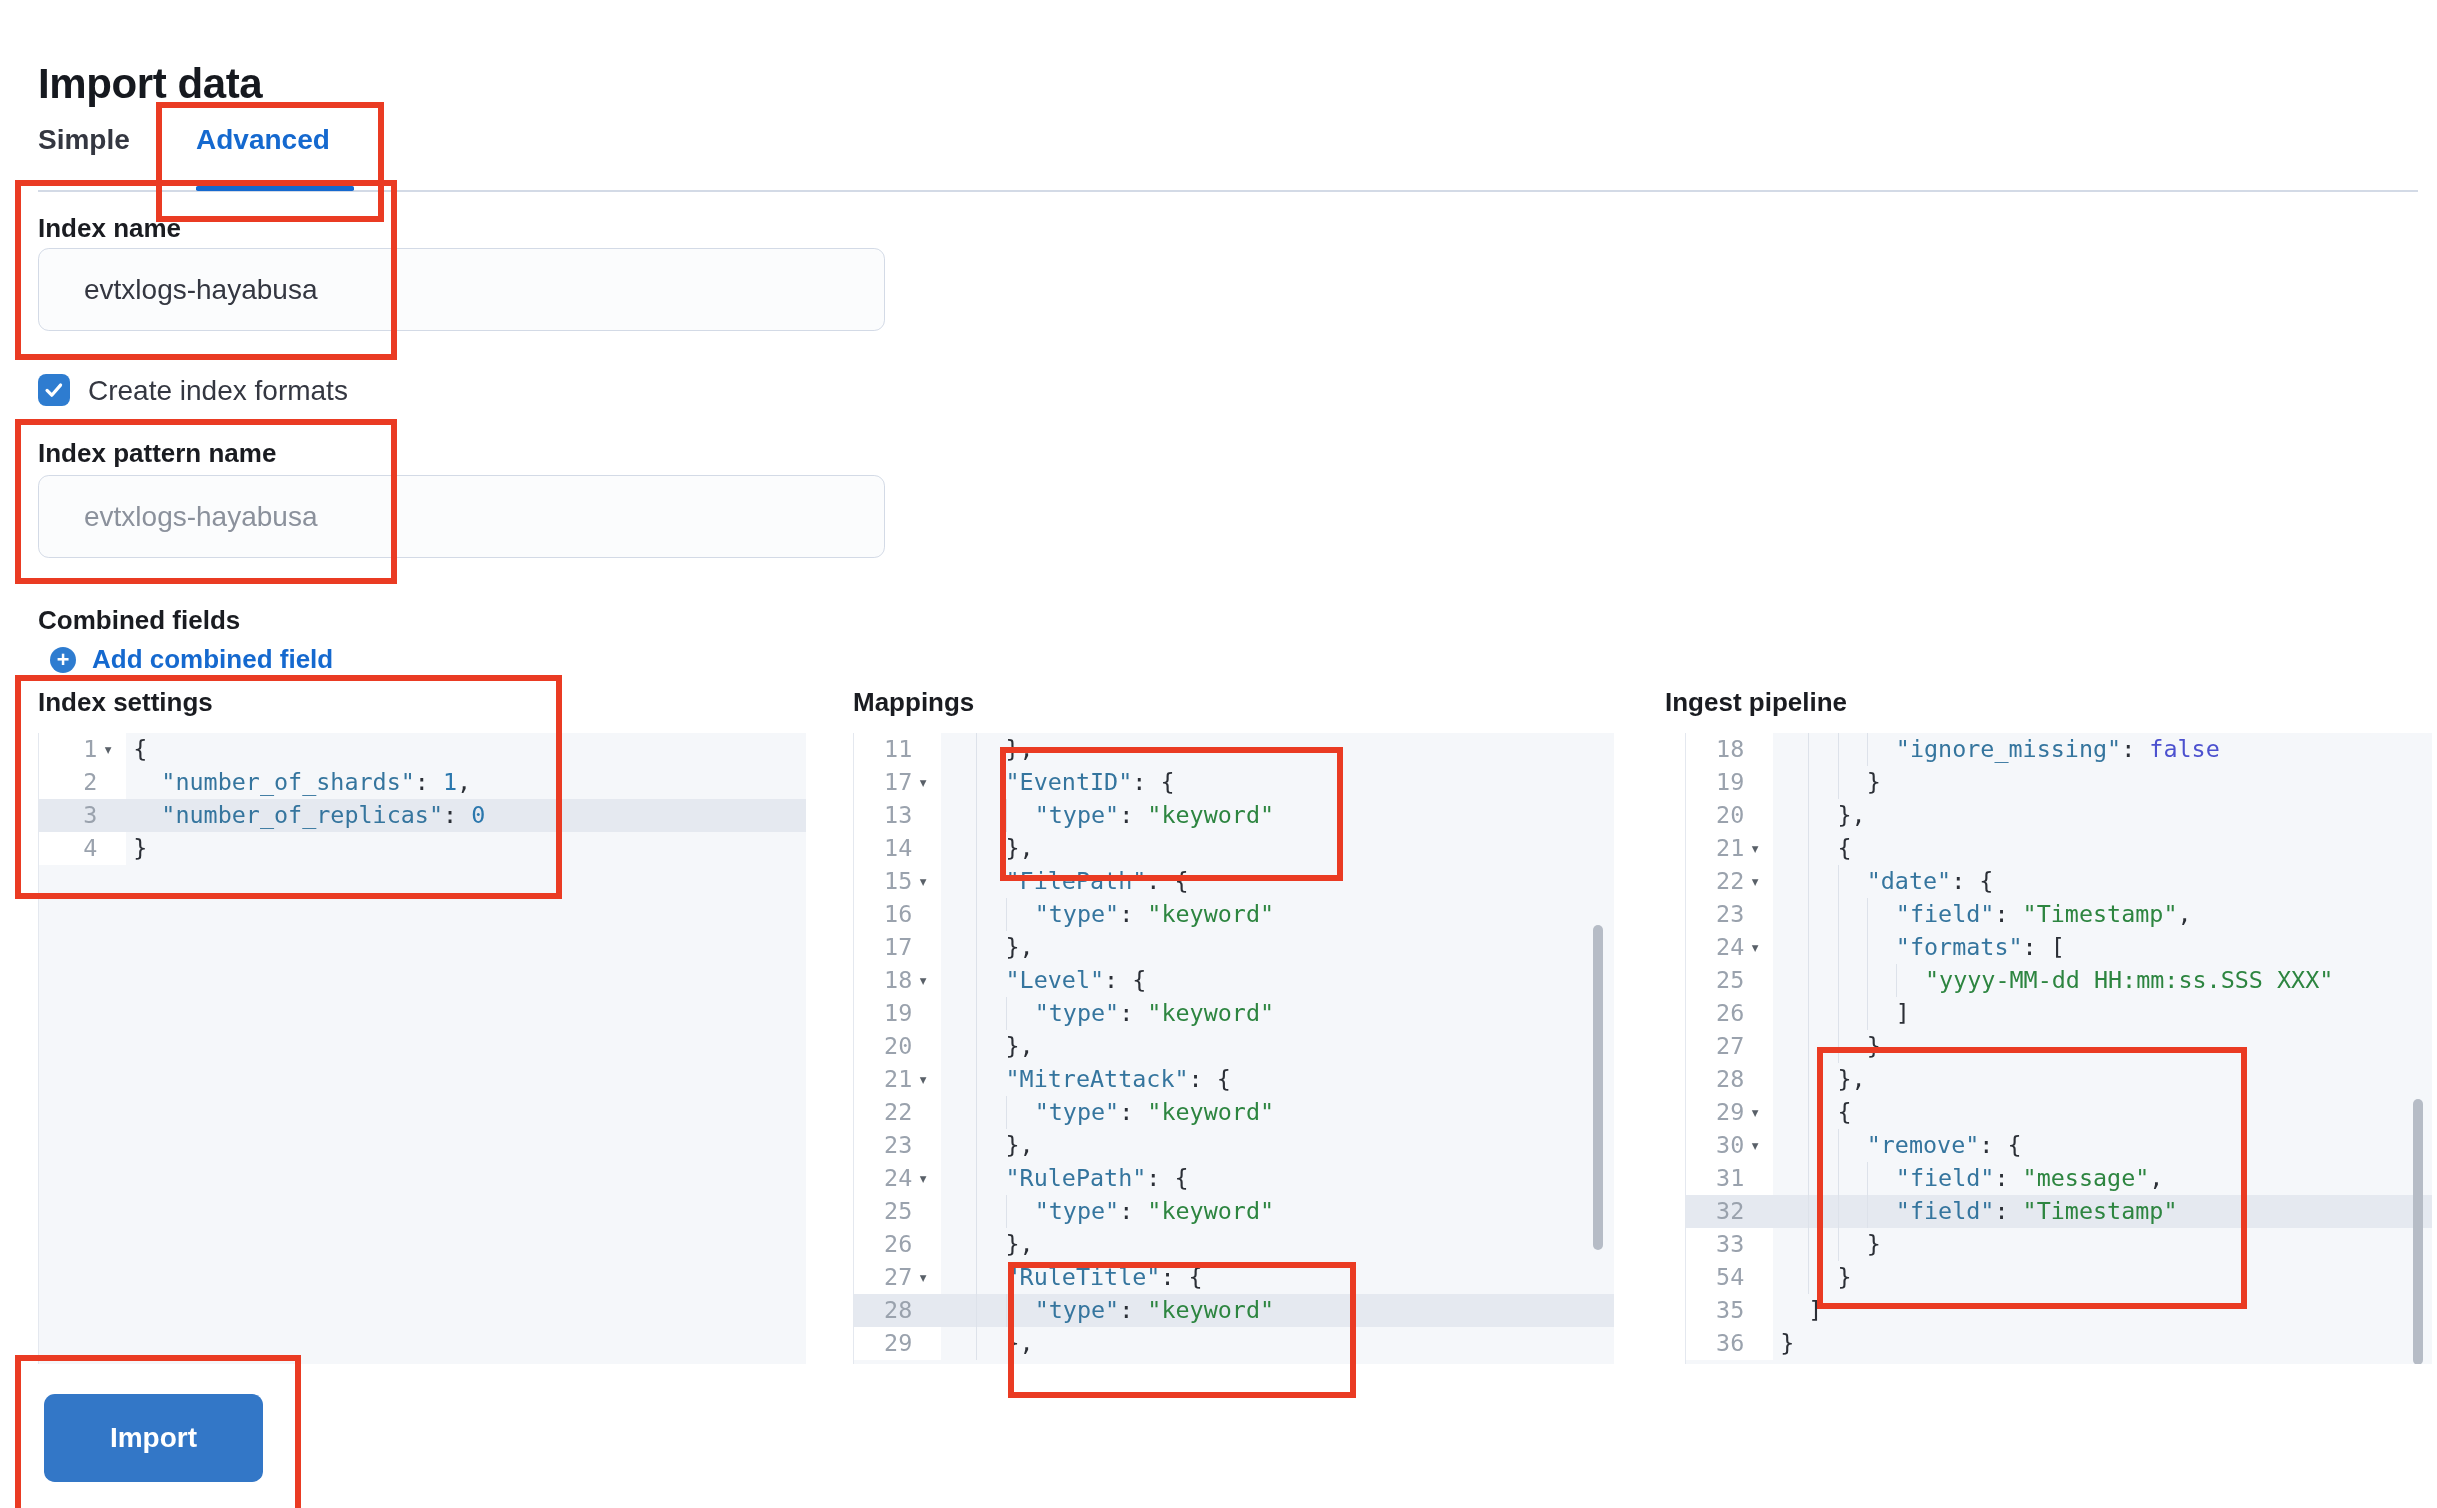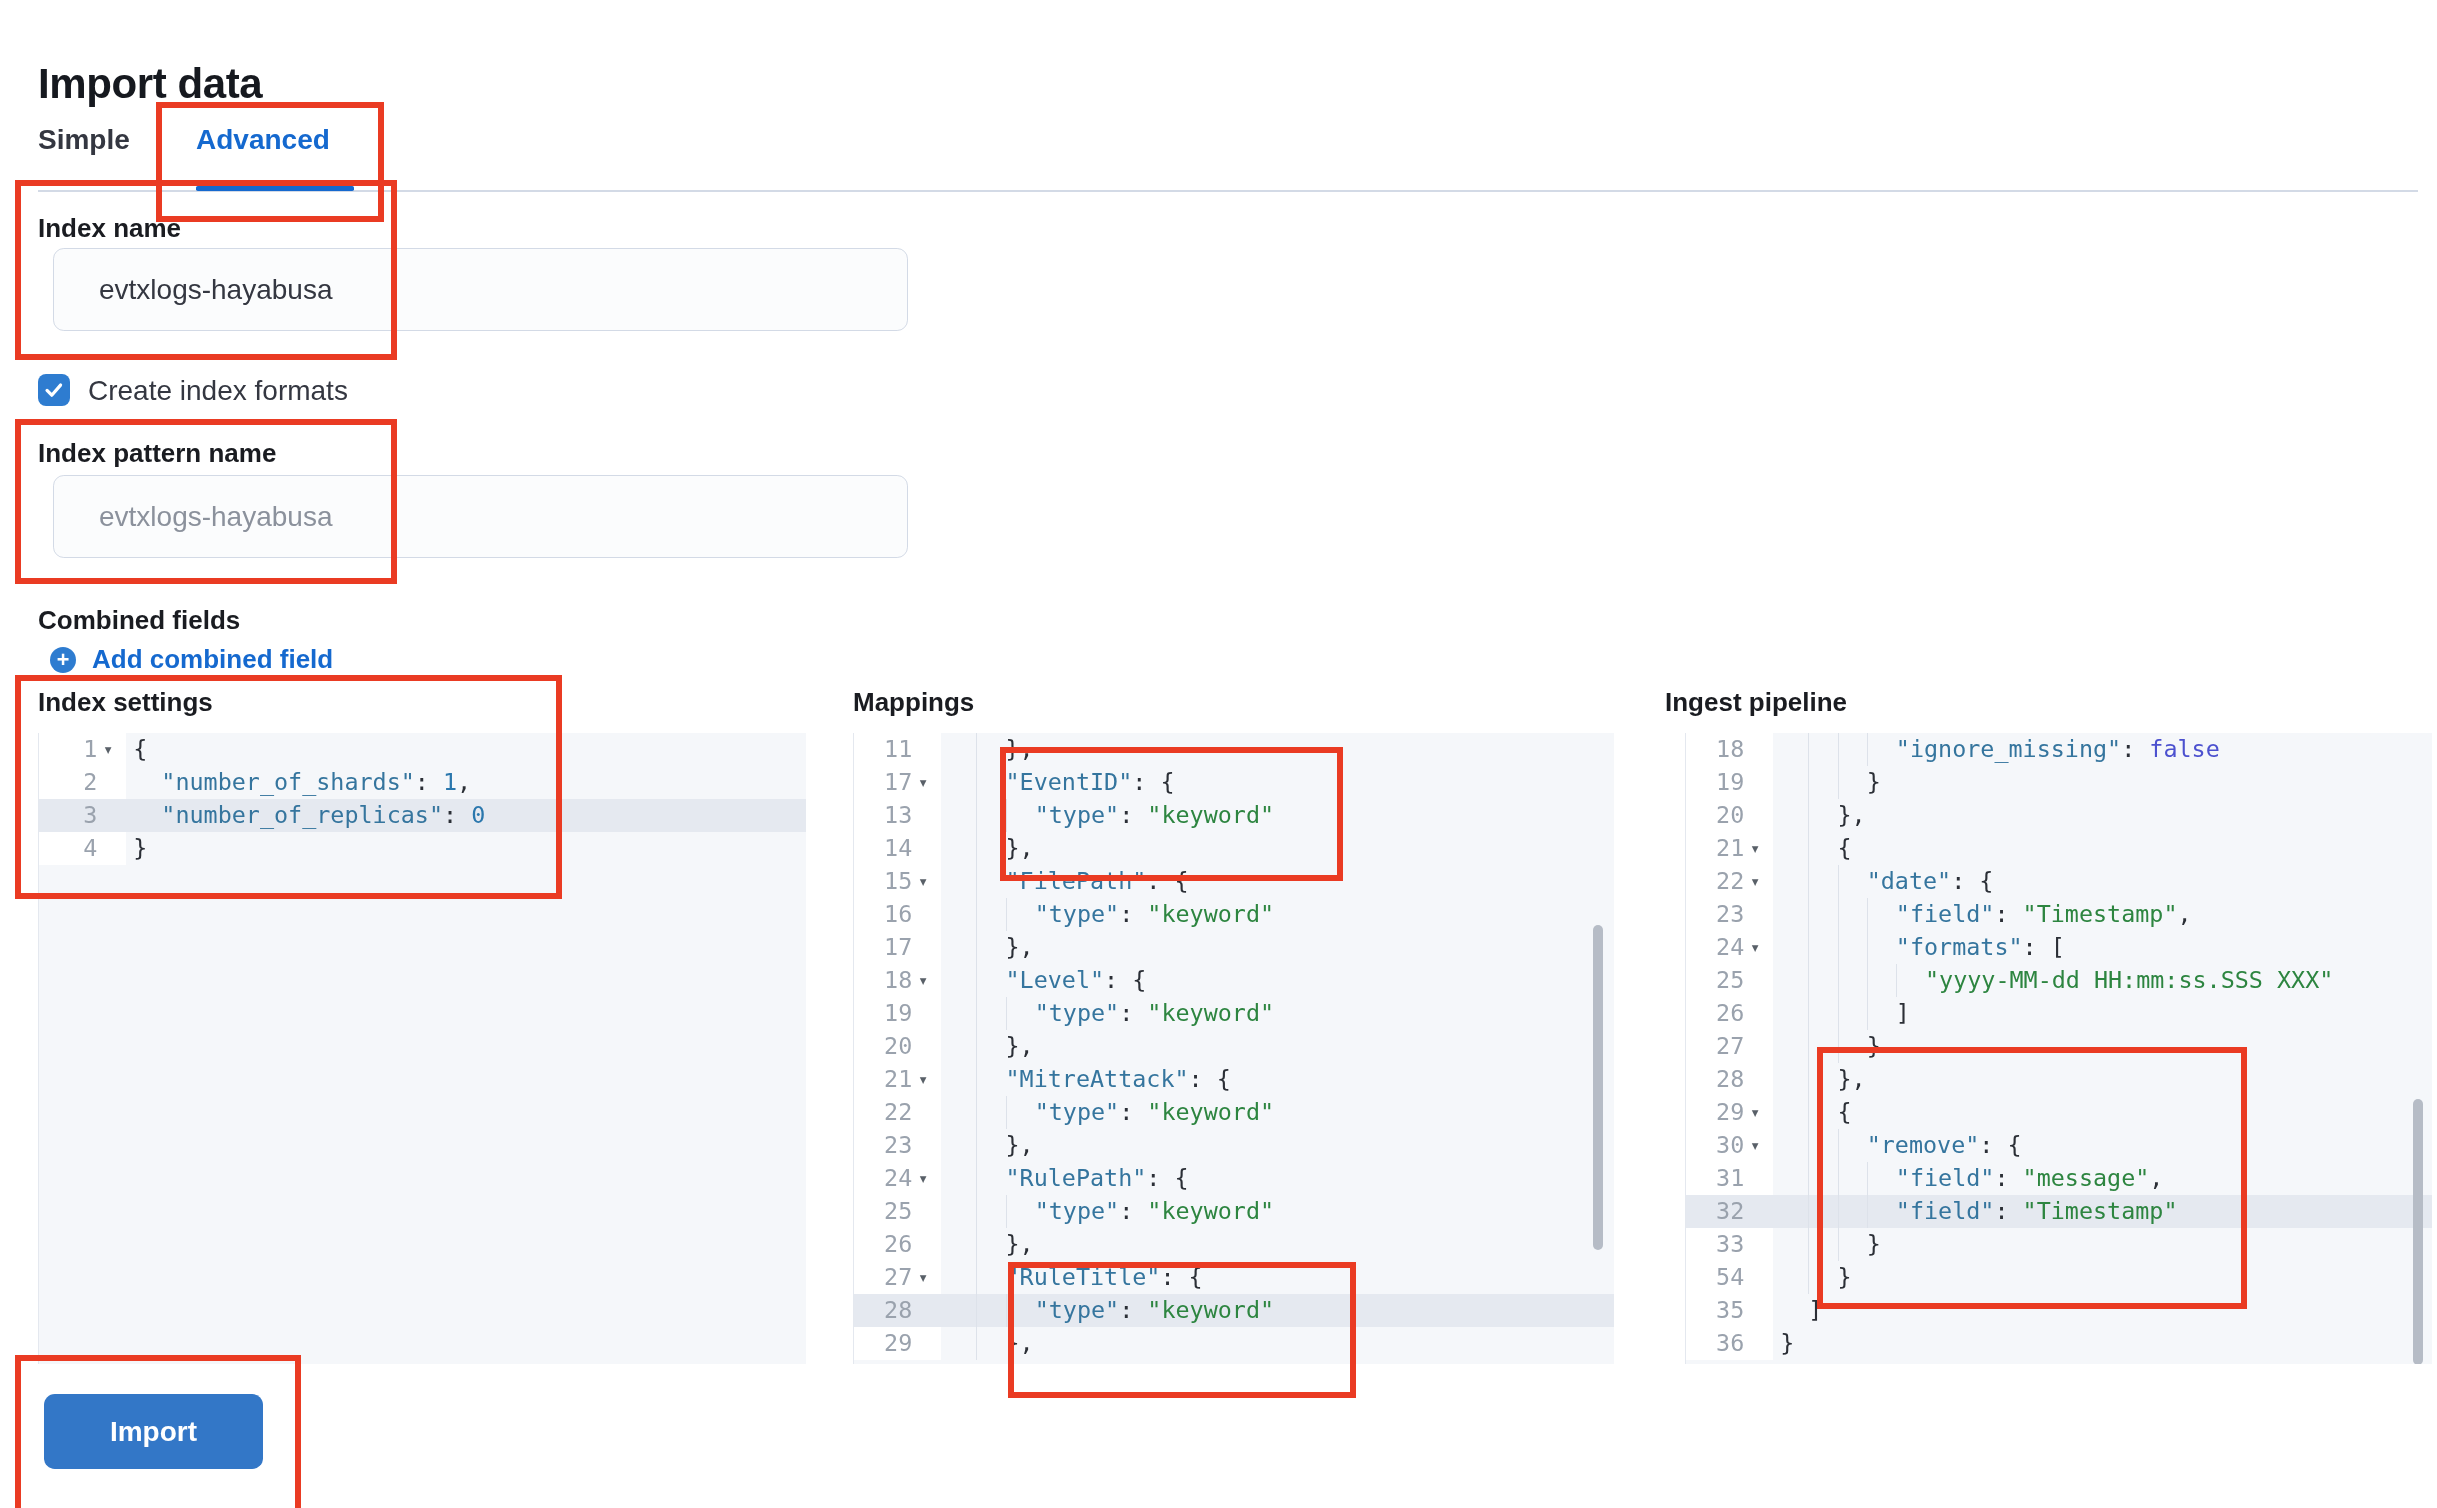--- a/index.html
+++ b/index.html
@@ -18,21 +18,21 @@
   .tabs-divider{left:38px;top:190px;width:2380px;height:1.8px;background:#d3dae6;}
   
   .field-label{font-size:26px;font-weight:700;color:#1a1c21;}
   .lbl-index-name{left:38px;top:213px;}
   .lbl-index-pattern{left:38px;top:438px;}
   .lbl-combined{left:38px;top:561px;margin-top:44px;}
   .lbl-editor{font-size:26px;font-weight:700;color:#1a1c21;}
   .text-input{
     left:38px;width:796px;height:81px;border:1.8px solid #d3dae6;border-radius:10.8px;
     background:#fbfcfd;font-family:"Liberation Sans",sans-serif;font-size:28px;color:#343741;
-    padding:0 12px 0 45px;outline:none;margin-left:15px;
+    padding:0 4px 0 45px;outline:none;
   }
   .text-input::placeholder{color:#8b919c;opacity:1;}
   .input-1{top:248px;}
   .input-2{top:475px;}
   .checkbox{
     left:38px;top:374px;width:32px;height:32px;border-radius:8px;background:#2e7cd0;
     display:flex;align-items:center;justify-content:center;cursor:pointer;
   }
   .checkbox svg{width:21.6px;height:21.6px;}
   .checkbox-label{left:88px;top:375px;font-size:28px;color:#343741;cursor:default;}
@@ -63,21 +63,21 @@
   .iu{display:inline-block;width:2ch;height:33px;vertical-align:top;}
   .iu.g{border-left:1.8px solid #dde2ea;}
   .tok-key{color:#35759e;}
   .tok-str{color:#2d8540;}
   .tok-num{color:#2a77ad;}
   .tok-bool{color:#4c51cf;}
   .tok-punc{color:#2b2f36;}
   .scroll-thumb{position:absolute;width:10px;border-radius:5.4px;background:#b6bcc6;cursor:pointer;}
   
   .import-btn{
-    left:44px;top:1394px;width:219px;height:75px;border:none;border-radius:10.8px;
+    left:44px;top:1394px;width:219px;height:88px;border:none;border-radius:10.8px;
     background:#3377c7;color:#ffffff;font-family:"Liberation Sans",sans-serif;
     font-size:28px;font-weight:700;cursor:pointer;
   }
   
   .anno{position:absolute;border:6.3px solid #ea3b23;pointer-events:none;z-index:10;}
 </style>
 </head>
 <body>
 
 <h1 class="abs page-title">Import data</h1>

